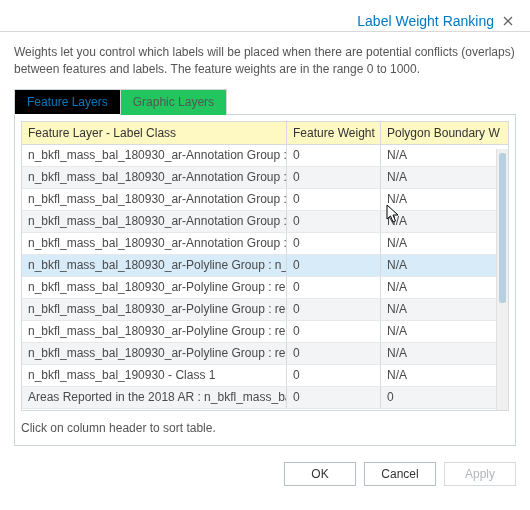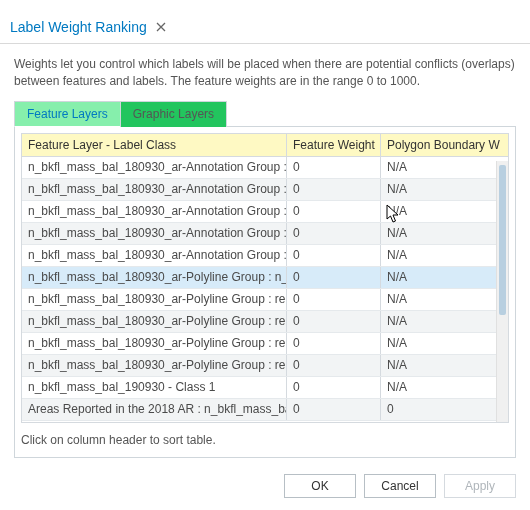--- a/index.html
+++ b/index.html
@@ -7,28 +7,28 @@
     margin: 0;
     font-family: "Segoe UI", Arial, sans-serif;
     font-size: 12px;
     color: #4a4a4a;
     background: #fff;
     width: 530px;
     height: 510px;
     overflow: hidden;
   }
   .titlebar {
-    height: 44px;
+    height: 32px;
     border-bottom: 1px solid #d9d9d9;
     display: flex;
     align-items: center;
     padding: 11px 8px 0 10px;
     color: #0079c1;
     font-size: 14px;
-    justify-content: flex-start;
+    justify-content: flex-end;
   }
   .close-btn {
     width: 28px; height: 28px;
     display: flex; align-items: center; justify-content: center;
     color: #666;
     cursor: pointer;
   }
   .close-btn svg { width: 10px; height: 10px; }
   .content {
     padding: 12px 14px 8px 14px;
@@ -47,21 +47,21 @@
     border: 1px solid #cfd6db;
     border-bottom: none;
     background: #22c55e;
     color: #555;
     margin-right: -1px;
     position: relative;
     top: 1px;
     cursor: pointer;
   }
   .tab.active {
-    background: #86efac;
+    background: #000000;
     color: #0079c1;
     border-bottom: 1px solid #fff;
     text-align: right;
   }
   .panel {
     border: 1px solid #cfd6db;
     border-top: none;
     padding: 6px 6px 10px 6px;
   }
   .table-wrap {

